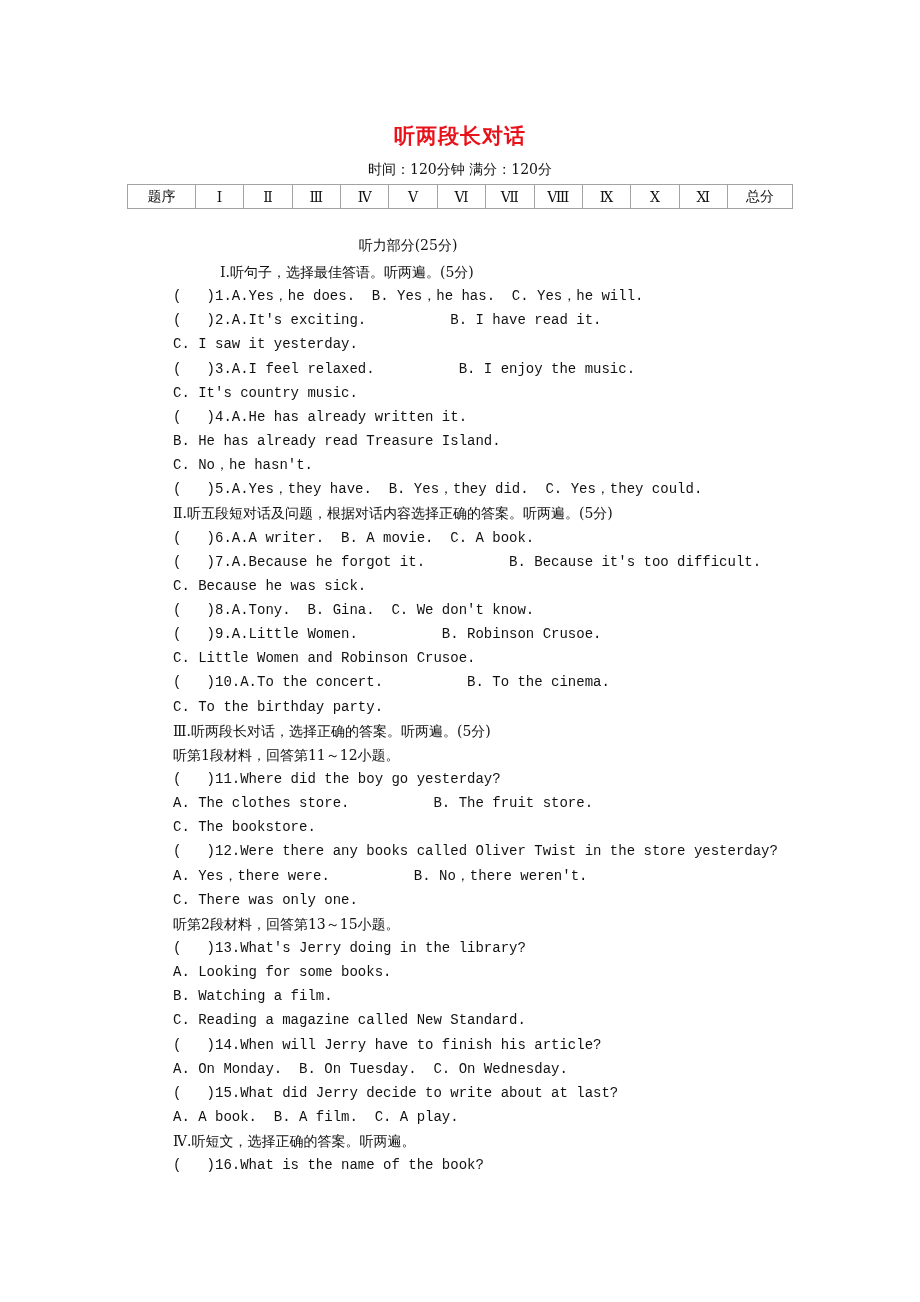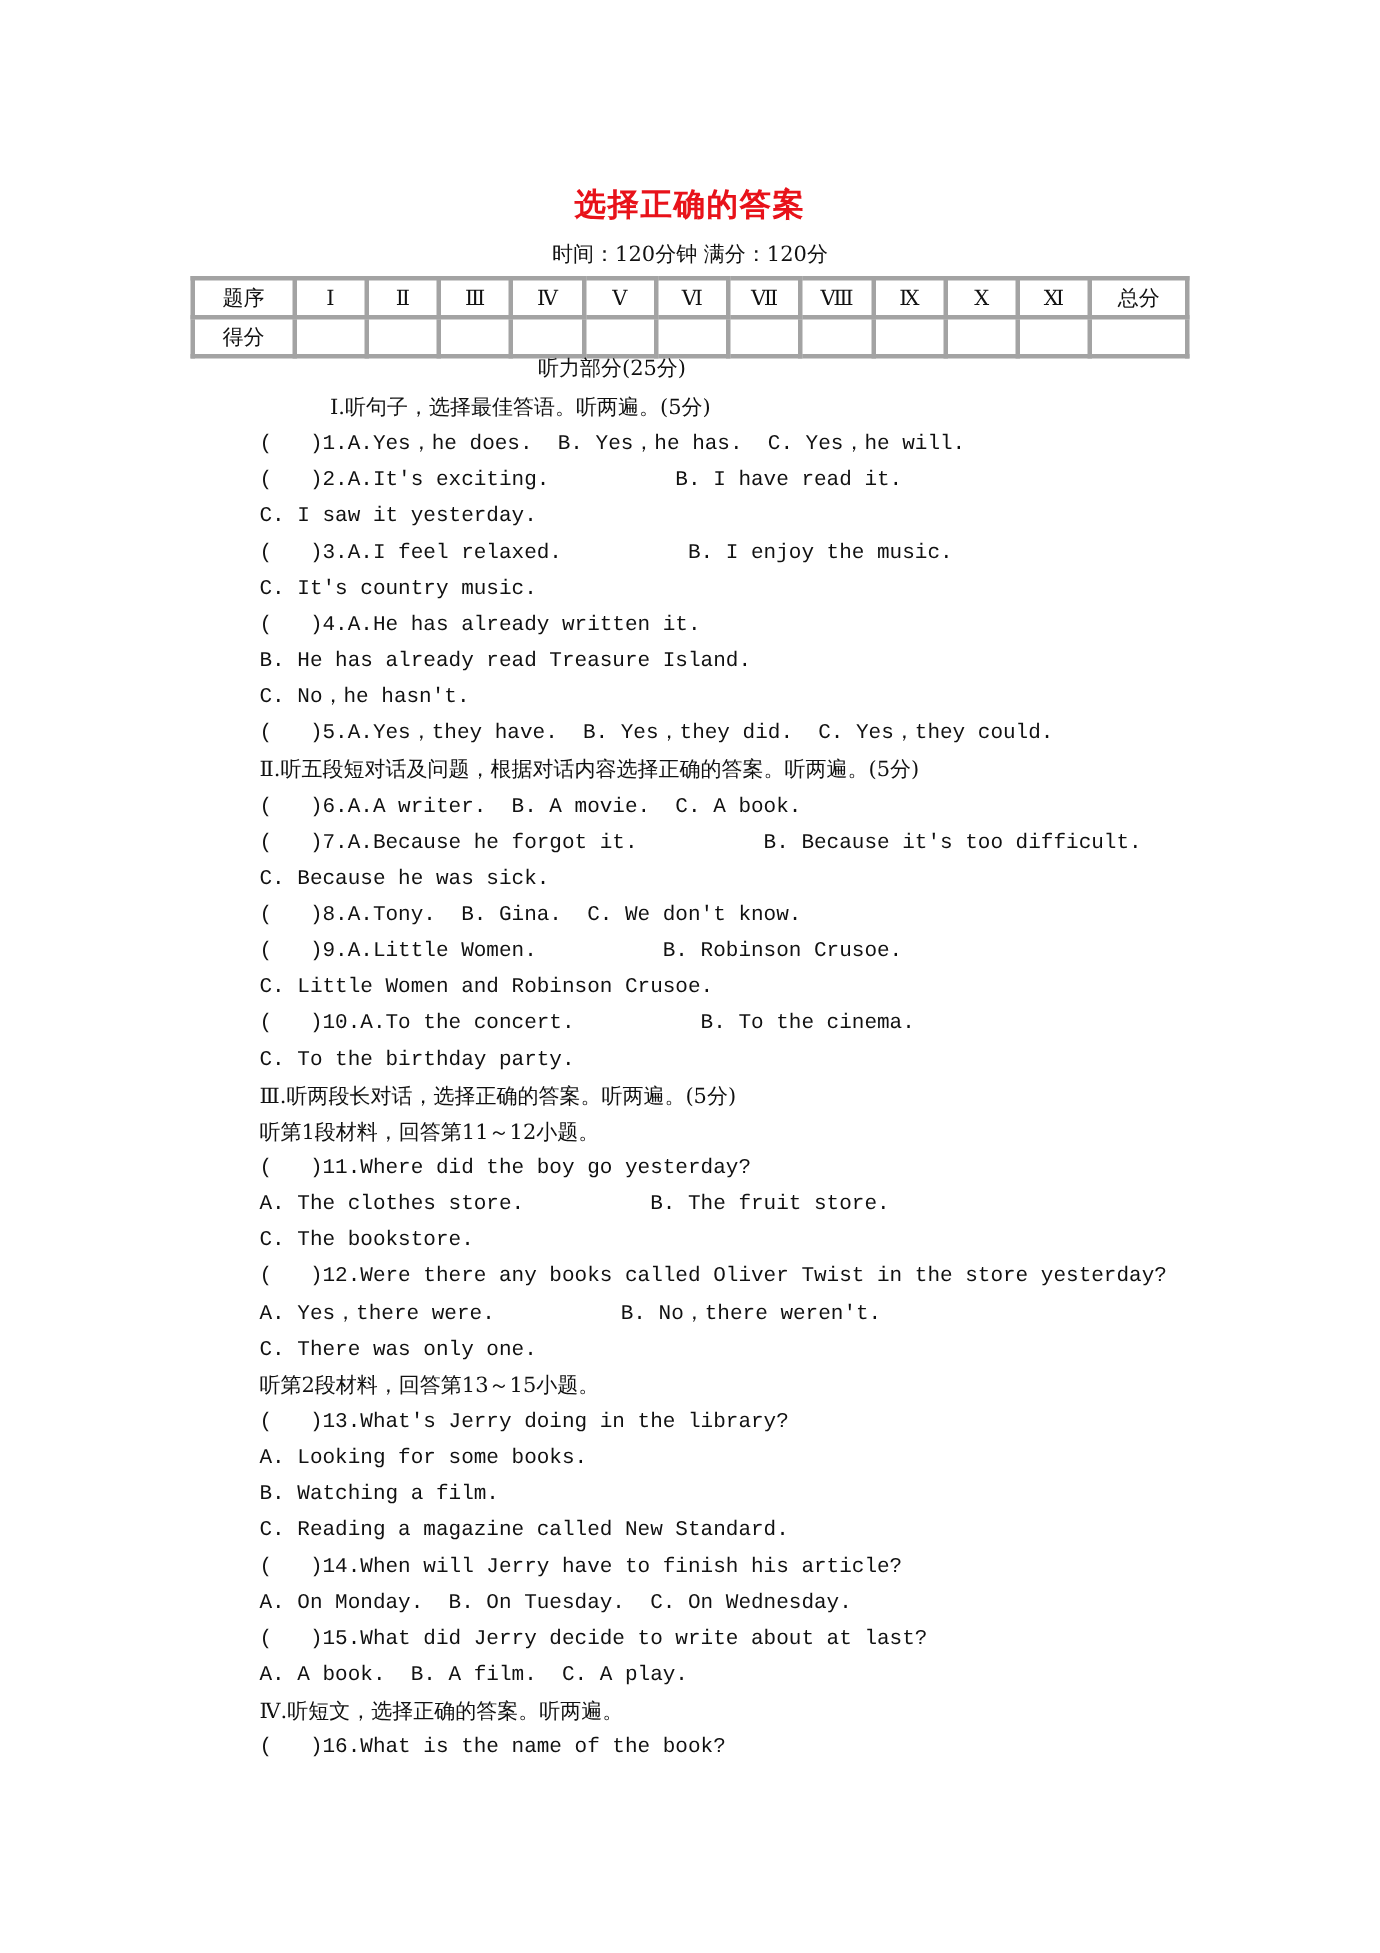--- a/index.html
+++ b/index.html
@@ -6,33 +6,33 @@
   body { width: 920px; height: 1302px; position: relative; overflow: hidden;
          font-family: "DejaVu Serif", "Liberation Serif", serif; color: #111; }
   .title { position: absolute; top: 122px; left: 0; width: 920px; text-align: center;
            font-size: 21px; font-weight: bold; color: #e8121a; letter-spacing: 1px;
            font-family: "DejaVu Sans", sans-serif; }
   .meta { position: absolute; top: 161px; left: 0; width: 920px; text-align: center;
           font-size: 14px; font-family: "DejaVu Serif", serif; }
   .meta span + span { }
   table.score { position: absolute; top: 184px; left: 127px; width: 666px;
                 border-collapse: collapse; font-size: 14px; table-layout: fixed; }
-  table.score td { border: 3px solid #a3a3a3; height: 23px; text-align: center; padding: 0;
+  table.score td { border: 1px solid #a3a3a3; height: 23px; text-align: center; padding: 0;
                    font-family: "DejaVu Serif", serif; }
   .part { position: absolute; top: 237px; left: 0; width: 816px; text-align: center; font-size: 14px; }
   .lines { position: absolute; top: 260px; left: 173px; font-size: 14px; line-height: 24.15px;
            font-family: "Liberation Mono", "DejaVu Sans Mono", monospace; white-space: pre; }
   .line { height: 24.15px; }
   .line.head { font-family: "DejaVu Serif", serif; }
   .line.indent { padding-left: 5px; margin-left: 42px; }
 </style>
 </head>
 <body>
 
-<div class="title">选择正确的答案</div>
+<div class="title">听两段长对话</div>
 
 <div class="meta">
   <span>时间：120分钟</span>
   <span>满分：120分</span>
 </div>
 
 <table class="score">
   <colgroup>
     <col style="width:66px">
     <col style="width:47px">
@@ -57,33 +57,18 @@
     <td>Ⅳ</td>
     <td>Ⅴ</td>
     <td>Ⅵ</td>
     <td>Ⅶ</td>
     <td>Ⅷ</td>
     <td>Ⅸ</td>
     <td>Ⅹ</td>
     <td>Ⅺ</td>
     <td>总分</td>
   </tr>
-  <tr>
-    <td>得分</td>
-    <td></td>
-    <td></td>
-    <td></td>
-    <td></td>
-    <td></td>
-    <td></td>
-    <td></td>
-    <td></td>
-    <td></td>
-    <td></td>
-    <td></td>
-    <td></td>
-  </tr>
 </tbody>
   </table>
 
 <div class="part">听力部分(25分)</div>
 
 <div class="lines" id="lines"><div class="line head indent">Ⅰ.听句子，选择最佳答语。听两遍。(5分)</div><div class="line">(   )1.A.Yes，he does.  B. Yes，he has.  C. Yes，he will.</div><div class="line">(   )2.A.It's exciting.          B. I have read it.</div><div class="line">C. I saw it yesterday.</div><div class="line">(   )3.A.I feel relaxed.          B. I enjoy the music.</div><div class="line">C. It's country music.</div><div class="line">(   )4.A.He has already written it.</div><div class="line">B. He has already read Treasure Island.</div><div class="line">C. No，he hasn't.</div><div class="line">(   )5.A.Yes，they have.  B. Yes，they did.  C. Yes，they could.</div><div class="line head">Ⅱ.听五段短对话及问题，根据对话内容选择正确的答案。听两遍。(5分)</div><div class="line">(   )6.A.A writer.  B. A movie.  C. A book.</div><div class="line">(   )7.A.Because he forgot it.          B. Because it's too difficult.</div><div class="line">C. Because he was sick.</div><div class="line">(   )8.A.Tony.  B. Gina.  C. We don't know.</div><div class="line">(   )9.A.Little Women.          B. Robinson Crusoe.</div><div class="line">C. Little Women and Robinson Crusoe.</div><div class="line">(   )10.A.To the concert.          B. To the cinema.</div><div class="line">C. To the birthday party.</div><div class="line head">Ⅲ.听两段长对话，选择正确的答案。听两遍。(5分)</div><div class="line head">听第1段材料，回答第11～12小题。</div><div class="line">(   )11.Where did the boy go yesterday?</div><div class="line">A. The clothes store.          B. The fruit store.</div><div class="line">C. The bookstore.</div><div class="line">(   )12.Were there any books called Oliver Twist in the store yesterday?</div><div class="line">A. Yes，there were.          B. No，there weren't.</div><div class="line">C. There was only one.</div><div class="line head">听第2段材料，回答第13～15小题。</div><div class="line">(   )13.What's Jerry doing in the library?</div><div class="line">A. Looking for some books.</div><div class="line">B. Watching a film.</div><div class="line">C. Reading a magazine called New Standard.</div><div class="line">(   )14.When will Jerry have to finish his article?</div><div class="line">A. On Monday.  B. On Tuesday.  C. On Wednesday.</div><div class="line">(   )15.What did Jerry decide to write about at last?</div><div class="line">A. A book.  B. A film.  C. A play.</div><div class="line head">Ⅳ.听短文，选择正确的答案。听两遍。</div><div class="line">(   )16.What is the name of the book?</div></div>
 
 </body></html>

